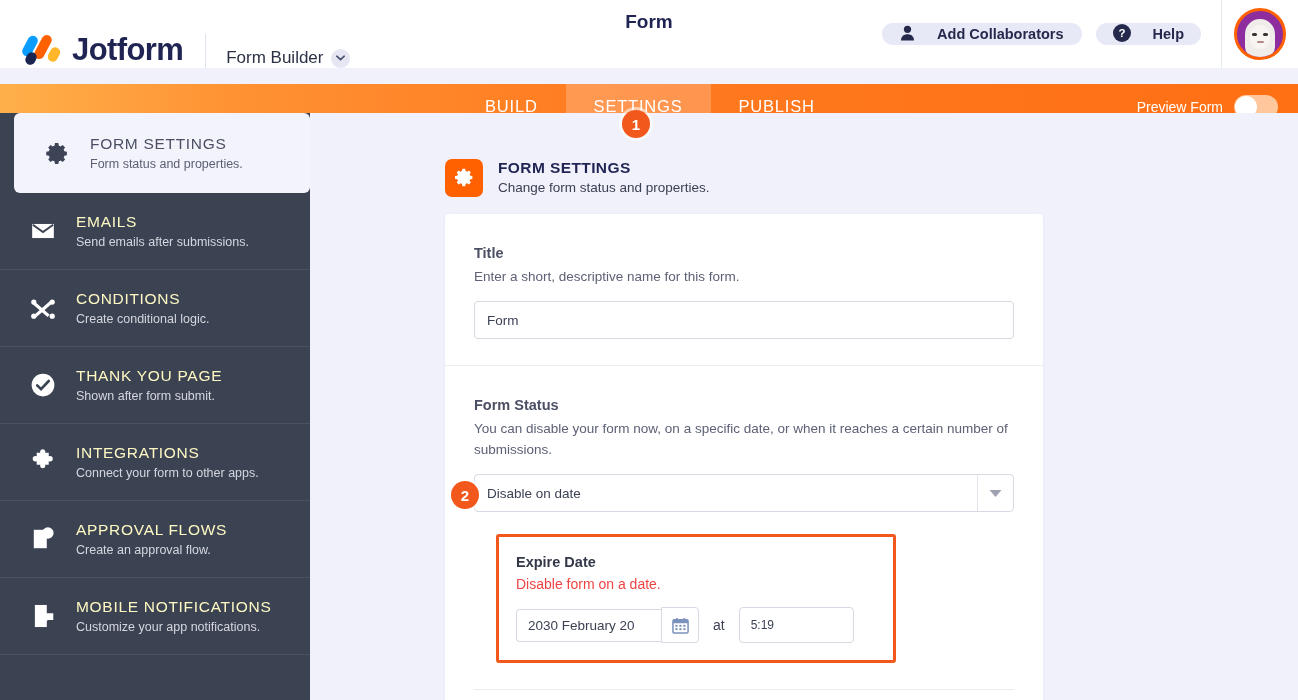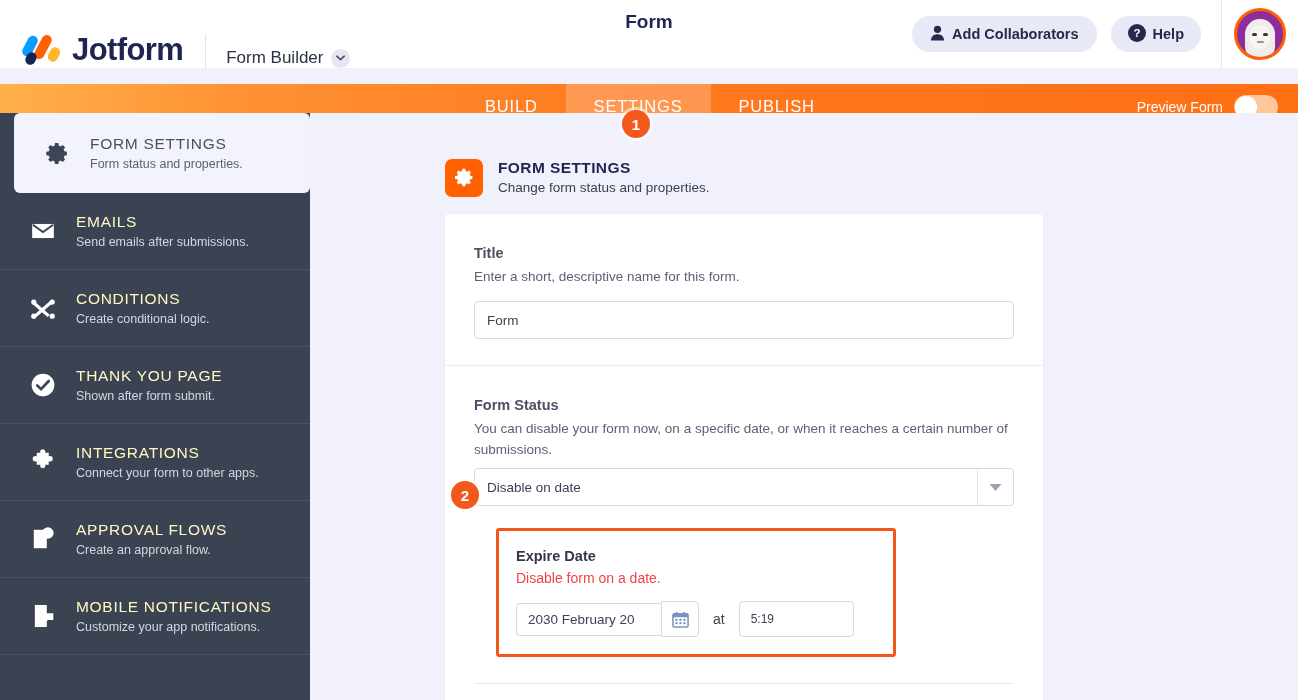--- a/index.html
+++ b/index.html
@@ -56,22 +56,22 @@
   }
   .center-title .ct-sub {
     font-size: 12.5px; color: #52a63b; line-height: 18px;
   }
 
   .hdr-right {
     position: absolute; right: 0; top: 0; height: 68px;
     display: flex; align-items: center;
   }
   .pill {
-    display: flex; align-items: center; gap: 7px;
-    height: 36px; padding: 0 18px; border-radius: 18px;
+    display: flex; align-items: center; gap: 22px;
+    height: 22px; padding: 0 18px; border-radius: 18px;
     background: #e8e9f7; color: #252a4d;
     font-size: 14.5px; font-weight: bold; cursor: pointer;
     border: none;
   }
   .pill.help { padding: 0 17px; margin-left: 14px; }
   .hdr-sep2 { width: 1px; height: 68px; background: #e8e8f0; margin-left: 20px; }
   .avatar-wrap {
     width: 52px; height: 52px; margin: 0 12px; border-radius: 50%;
     border: 3px solid #ff6100; overflow: hidden; background: #8d2d9e;
     display: flex; align-items: flex-end; justify-content: center;
@@ -202,21 +202,21 @@
   .fld-desc {
     font-size: 13.5px; color: #5c6175; line-height: 21px; margin-top: 2px;
   }
   .text-input {
     display: block; width: 100%; height: 38px; margin-top: 14px;
     border: 1px solid #d8d9e3; border-radius: 4px;
     padding: 0 12px; font-size: 13.5px; color: #3c4154;
     font-family: inherit; background: #fff;
   }
   .select-wrap {
-    position: relative; margin-top: 8px; width: 100%; height: 38px;
+    position: relative; margin-top: 14px; width: 100%; height: 38px;
     border: 1px solid #d8d9e3; border-radius: 4px; background: #fff;
     display: flex; align-items: center; cursor: pointer;
   }
   .select-wrap .sel-val {
     padding-left: 12px; font-size: 13.5px; color: #3c4154;
   }
   .select-wrap .sel-arrow {
     position: absolute; right: 0; top: 0; bottom: 0; width: 36px;
     border-left: 1px solid #e2e3eb;
     display: flex; align-items: center; justify-content: center;

